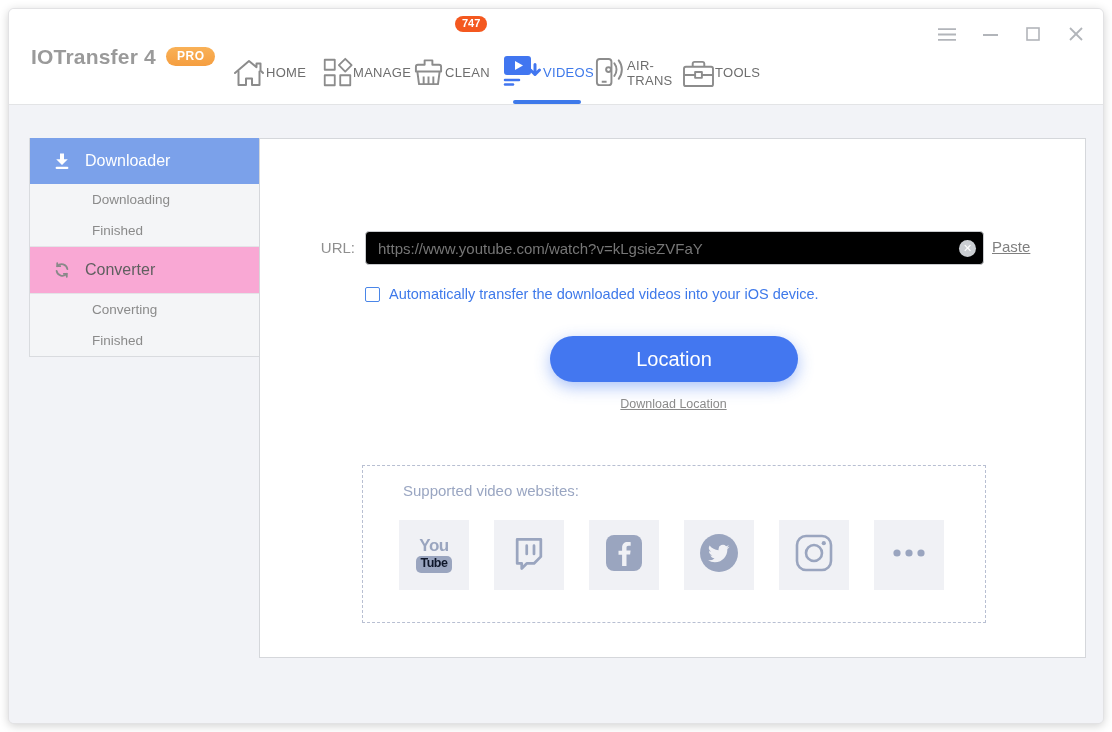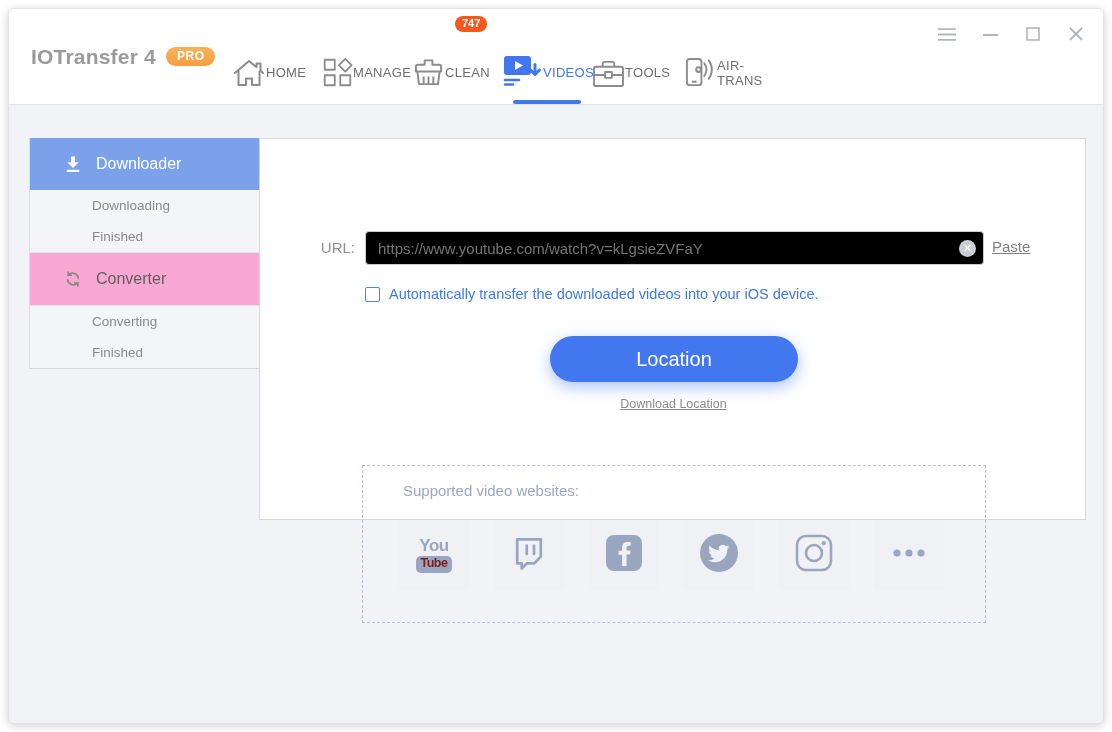--- a/index.html
+++ b/index.html
@@ -41,28 +41,28 @@
   .win-controls{position:absolute;top:16px;right:18px;display:flex;gap:25px;align-items:center;}
   .win-btn{width:18px;height:18px;display:flex;align-items:center;justify-content:center;color:#b2b5ba;cursor:pointer;}
   
   .content{position:absolute;top:96px;left:0;right:0;bottom:0;background:#f2f3f7;}
   
   .sidebar{
     position:absolute;left:20px;top:33px;width:230px;
     background:#f4f5f7;border-left:1px solid #d9dbdf;border-bottom:1px solid #d9dbdf;
     box-sizing:border-box;
   }
-  .side-head{height:52px;display:flex;align-items:center;padding-left:33px;gap:13px;font-size:16px;cursor:pointer;}
+  .side-head{height:46px;display:flex;align-items:center;padding-left:22px;gap:13px;font-size:16px;cursor:pointer;}
   .side-head.selected{background:#7ba1ea;color:#ffffff;}
   .side-head.plain{background:#f9a8d4;color:#5f5f5f;border-top:1px solid #e3e4e7;border-bottom:1px solid #e3e4e7;}
   .side-sub{height:31px;line-height:31px;padding-left:62px;font-size:13.5px;color:#8b8b8b;cursor:pointer;}
   .side-icon{width:20px;height:20px;display:flex;align-items:center;justify-content:center;}
   
   .panel{
-    position:absolute;left:250px;top:33px;width:827px;height:382px;
+    position:absolute;left:250px;top:33px;width:827px;height:520px;
     background:#ffffff;border:1px solid #d5d7db;box-sizing:border-box;
   }
   .url-label{position:absolute;left:0;top:100px;width:95px;text-align:right;font-size:15px;color:#8f8f8f;}
   .url-input{
     position:absolute;left:105px;top:92px;width:619px;height:34px;box-sizing:border-box;
     border:1px solid #c9cbce;border-radius:4px;background:#000000;
     padding:0 36px 0 12px;font-size:15px;color:#767676;
     font-family:"Liberation Sans", sans-serif;outline:none;
   }
   .clear-btn{
@@ -92,21 +92,21 @@
     border:1px dashed #b8bfd2;box-sizing:border-box;
   }
   .supported-title{position:absolute;left:40px;top:16px;font-size:15px;color:#9aa6c2;}
   .tiles{position:absolute;left:36px;top:54px;display:flex;gap:25px;}
   .tile{
     width:70px;height:70px;background:#f0f1f5;display:flex;flex-direction:column;
     align-items:center;justify-content:center;cursor:pointer;
   }
   .yt-you{font-size:17px;font-weight:700;color:#9aa5bf;line-height:1;letter-spacing:-0.5px;}
   .yt-tube{
-    margin-top:2px;background:#9aa5bf;color:#7f1d1d;font-size:12.5px;font-weight:700;
+    margin-top:2px;background:#9aa5bf;color:#0f172a;font-size:12.5px;font-weight:700;
     border-radius:5px;padding:1px 5px 2px;line-height:1.1;letter-spacing:-0.5px;
   }
 </style>
 </head>
 <body>
 
 <div class="window">
 
   <div class="header">
 
@@ -161,42 +161,42 @@
             <path d="M33 10.5 v10 m-4.5 -4.5 l4.5 4.5 4.5 -4.5" stroke="#4176f0" stroke-width="3" fill="none" stroke-linecap="round" stroke-linejoin="round"></path>
             <line x1="3" y1="26" x2="17" y2="26" stroke="#4176f0" stroke-width="2.5" stroke-linecap="round"></line>
             <line x1="3" y1="30.5" x2="11" y2="30.5" stroke="#4176f0" stroke-width="2.5" stroke-linecap="round"></line>
           </svg>
         </span>
         <span class="nav-label">VIDEOS</span>
       </div>
 
       <div class="nav-item">
         <span class="nav-icon">
+          <svg width="35" height="31" viewBox="0 0 36 32" fill="none" stroke="currentColor" stroke-width="2">
+            <rect x="5" y="2" width="15" height="27" rx="3"></rect>
+            <line x1="10" y1="25.5" x2="15" y2="25.5"></line>
+            <circle cx="17" cy="13" r="2.5"></circle>
+            <path d="M23 6.5 a10.5 10.5 0 0 1 0 13" stroke-linecap="round"></path>
+            <path d="M27.5 3.5 a15.5 15.5 0 0 1 0 19" stroke-linecap="round"></path>
+          </svg>
+        </span>
+        <span class="nav-label">AIR-TRANS</span>
+      </div>
+
+      <div class="nav-item">
+        <span class="nav-icon">
           <svg width="33" height="29" viewBox="0 0 34 30" fill="none" stroke="currentColor" stroke-width="2" stroke-linejoin="round">
             <rect x="2" y="8" width="30" height="20" rx="2"></rect>
             <path d="M11 8 V5 a2 2 0 0 1 2-2 h8 a2 2 0 0 1 2 2 v3"></path>
             <line x1="2" y1="16.5" x2="13.5" y2="16.5"></line>
             <line x1="20.5" y1="16.5" x2="32" y2="16.5"></line>
             <rect x="13.5" y="13.5" width="7" height="6"></rect>
           </svg>
         </span>
         <span class="nav-label">TOOLS</span>
-      </div>
-
-      <div class="nav-item">
-        <span class="nav-icon">
-          <svg width="35" height="31" viewBox="0 0 36 32" fill="none" stroke="currentColor" stroke-width="2">
-            <rect x="5" y="2" width="15" height="27" rx="3"></rect>
-            <line x1="10" y1="25.5" x2="15" y2="25.5"></line>
-            <circle cx="17" cy="13" r="2.5"></circle>
-            <path d="M23 6.5 a10.5 10.5 0 0 1 0 13" stroke-linecap="round"></path>
-            <path d="M27.5 3.5 a15.5 15.5 0 0 1 0 19" stroke-linecap="round"></path>
-          </svg>
-        </span>
-        <span class="nav-label">AIR-TRANS</span>
       </div>
 
     </div>
 
     <div class="win-controls">
       <span class="win-btn">
         <svg width="20" height="15" viewBox="0 0 20 15" stroke="currentColor" stroke-width="2">
             <line x1="0" y1="1.5" x2="20" y2="1.5"></line>
             <line x1="0" y1="7.5" x2="20" y2="7.5"></line>
             <line x1="0" y1="13.5" x2="20" y2="13.5"></line>

